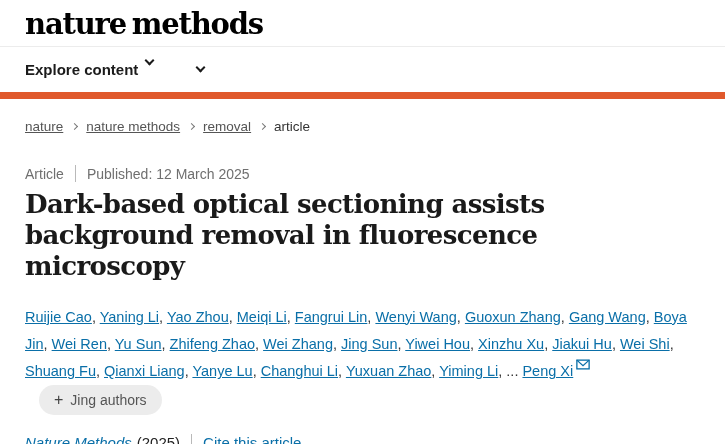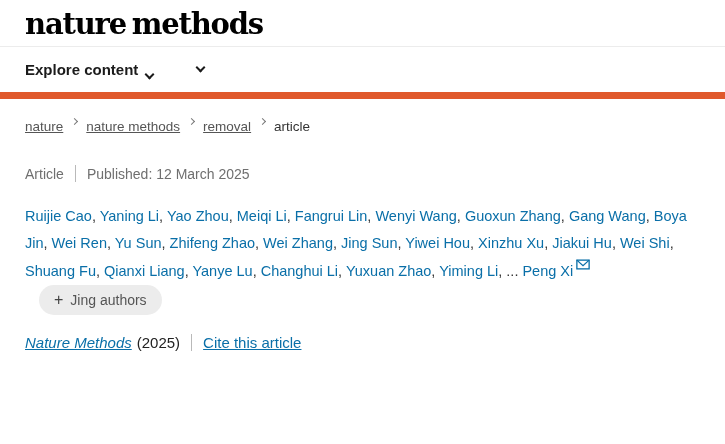--- a/index.html
+++ b/index.html
@@ -4,46 +4,46 @@
 <style>
   * { margin:0; padding:0; box-sizing:border-box; }
   html,body { width:725px; height:444px; background:#fff; overflow:hidden;
     font-family:"Liberation Sans", sans-serif; color:#222; }
 
   
   .logo-row { padding:7px 0 0 25px; height:47px; border-bottom:1px solid #ececec; }
   .logo { font-family:"DejaVu Serif", serif; font-weight:700; font-size:29px;
     letter-spacing:-1.2px; word-spacing:-3px; color:#000; text-decoration:none; }
   .nav-row { height:45px; display:flex; align-items:center; gap:36px; padding-left:25px; }
-  .nav-item { display:inline-flex; align-items:flex-end; font-weight:700; font-size:15px;
+  .nav-item { display:inline-flex; align-items:flex-start; font-weight:700; font-size:15px;
     color:#1b1b1b; text-decoration:none; cursor:pointer; }
   .chev-down { width:7px; height:7px; border-right:2px solid #1b1b1b; border-bottom:2px solid #1b1b1b;
     transform:rotate(45deg); display:inline-block; margin-left:8px; margin-top:-4px; }
   .accent-bar { height:7px; width:100%; }
 
   
   .content { padding:0 25px; }
 
   .breadcrumb { margin-top:20px; font-size:13.5px; color:#555;
-    display:flex; }
+    display:flex; align-items:center; }
   .crumb-link { color:#555; text-decoration:underline; cursor:pointer; }
   .crumb-sep { width:5px; height:5px; border-right:1.6px solid #777; border-top:1.6px solid #777;
     transform:rotate(45deg); display:inline-block; margin:0 9px; }
   .crumb-current { color:#333; }
 
   .meta-row { margin-top:31px; font-size:14px; color:#6f6f6f;
     display:flex; align-items:center; }
   .vdiv { display:inline-block; width:1px; align-self:stretch; background:#b9b9b9; margin:0 11px; }
   .vdiv.short { height:17px; align-self:center; }
 
   .article-title { font-family:"DejaVu Serif", serif; font-weight:700; font-size:26px;
     line-height:1.2; letter-spacing:-0.6px; color:#1a1a1a; margin-top:7px; max-width:660px; }
 
   .authors { margin-top:21px; max-width:692px; font-size:14.5px; line-height:1.88; color:#333; }
-  .author-link { color:#0a6fa8; cursor:pointer;margin-top:43px; }
+  .author-link { color:#0a6fa8; text-decoration:underline; cursor:pointer;margin-top:43px; }
   .author-sep { color:#333; }
   .ellipsis { color:#333; }
   .email-icon { margin-left:3px; position:relative; top:-6px; cursor:pointer; }
   .show-authors-btn { display:inline-flex; align-items:center; gap:7px; background:#ececec;
     border:none; border-radius:17px; padding:6px 15px; margin-left:14px; color:#555;
     font-size:14px; font-family:"Liberation Sans", sans-serif; cursor:pointer; vertical-align:middle; }
   .plus-glyph { font-size:16px; color:#444; }
 
   .cite-row { margin-top:19px; font-size:15px; color:#222; display:flex; align-items:center; }
   .journal-link { color:#0a6fa8; font-style:italic; text-decoration:underline; cursor:pointer; }
@@ -80,20 +80,21 @@
     <span class="crumb-sep"></span>
     <span class="crumb-current">article</span>
   </div>
 
   <div class="meta-row">
     <span>Article</span>
     <span class="vdiv short"></span>
     <span>Published: 12 March 2025</span>
   </div>
 
+  <h1 class="article-title">Dark-based optical sectioning assists background removal in fluorescence microscopy</h1>
 
   <p class="authors"><span id="author-links"><a class="author-link">Ruijie Cao</a><span class="author-sep">, </span><a class="author-link">Yaning Li</a><span class="author-sep">, </span><a class="author-link">Yao Zhou</a><span class="author-sep">, </span><a class="author-link">Meiqi Li</a><span class="author-sep">, </span><a class="author-link">Fangrui Lin</a><span class="author-sep">, </span><a class="author-link">Wenyi Wang</a><span class="author-sep">, </span><a class="author-link">Guoxun Zhang</a><span class="author-sep">, </span><a class="author-link">Gang Wang</a><span class="author-sep">, </span><a class="author-link">Boya Jin</a><span class="author-sep">, </span><a class="author-link">Wei Ren</a><span class="author-sep">, </span><a class="author-link">Yu Sun</a><span class="author-sep">, </span><a class="author-link">Zhifeng Zhao</a><span class="author-sep">, </span><a class="author-link">Wei Zhang</a><span class="author-sep">, </span><a class="author-link">Jing Sun</a><span class="author-sep">, </span><a class="author-link">Yiwei Hou</a><span class="author-sep">, </span><a class="author-link">Xinzhu Xu</a><span class="author-sep">, </span><a class="author-link">Jiakui Hu</a><span class="author-sep">, </span><a class="author-link">Wei Shi</a><span class="author-sep">, </span><a class="author-link">Shuang Fu</a><span class="author-sep">, </span><a class="author-link">Qianxi Liang</a><span class="author-sep">, </span><a class="author-link">Yanye Lu</a><span class="author-sep">, </span><a class="author-link">Changhui Li</a><span class="author-sep">, </span><a class="author-link">Yuxuan Zhao</a><span class="author-sep">, </span><a class="author-link">Yiming Li</a><span class="author-sep">, </span></span><span class="ellipsis">...</span>&nbsp;<a class="author-link">Peng Xi</a><svg class="email-icon" width="14" height="11" viewBox="0 0 16 12">
         <rect x="1" y="1" width="14" height="10" fill="none" stroke="#0a6fa8" stroke-width="1.5"></rect>
         <path d="M1,1 8,7.3 15,1" fill="none" stroke="#0a6fa8" stroke-width="1.5"></path>
       </svg><button class="show-authors-btn">
         <span class="plus-glyph">+</span>
         <span>Jing authors</span>
       </button></p>
 
   <div class="cite-row">

